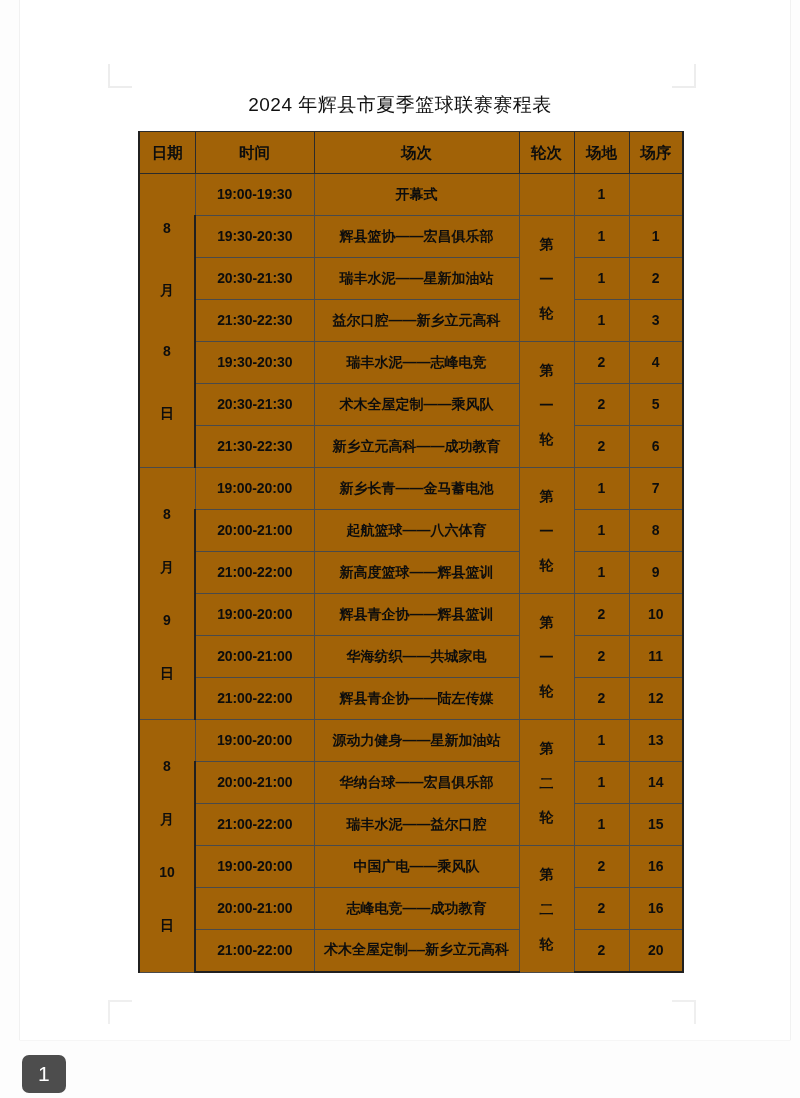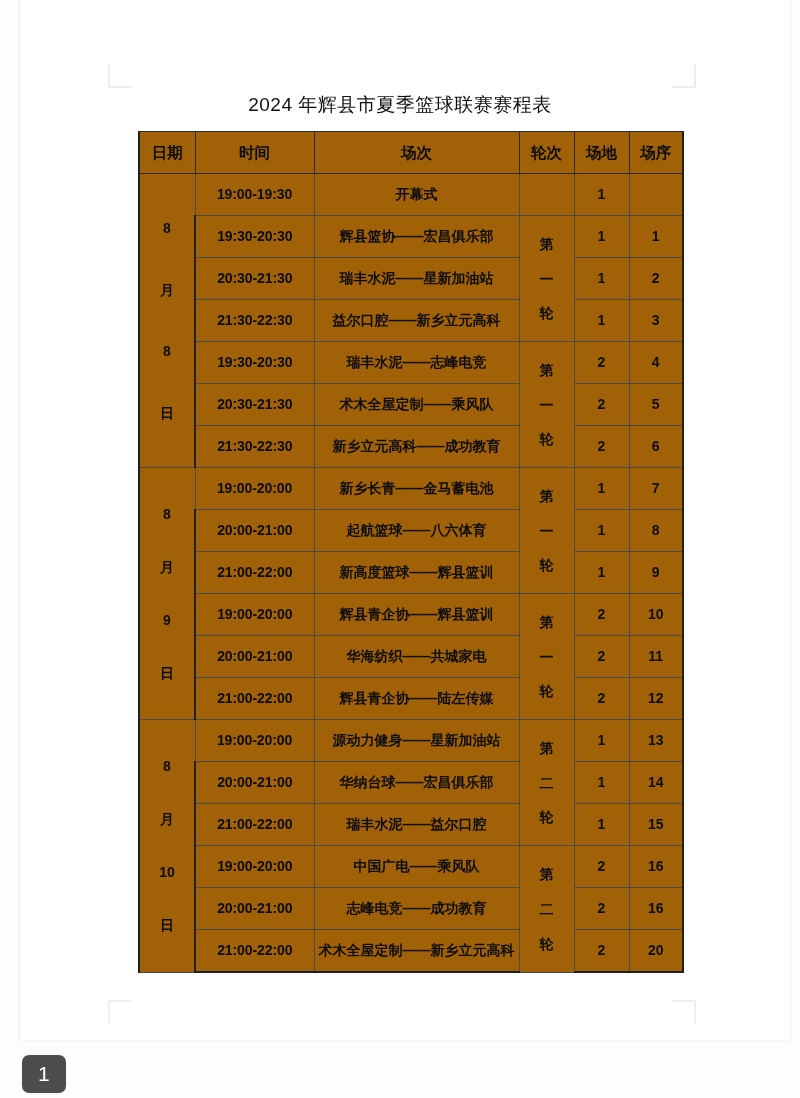--- a/index.html
+++ b/index.html
@@ -142,21 +142,21 @@
     border-left: 2.2px solid #202020;
   }
   #schedule-table td:last-child,
   #schedule-table th:last-child {
     border-right: 2.2px solid #202020;
   }
   
   tr.subblock > td {
     border-top: 1.5px solid #303030;
   }
-  td.tall-match { line-height: 1.9; }
+  td.tall-match { line-height: 1.9; font-family: Liberation Mono, monospace; }
 
   
   #page-badge {
     position: absolute;
     left: 22px;
     top: 1055px;
     width: 44px;
     height: 38px;
     background: #4d4d4d;
     border-radius: 7px;

